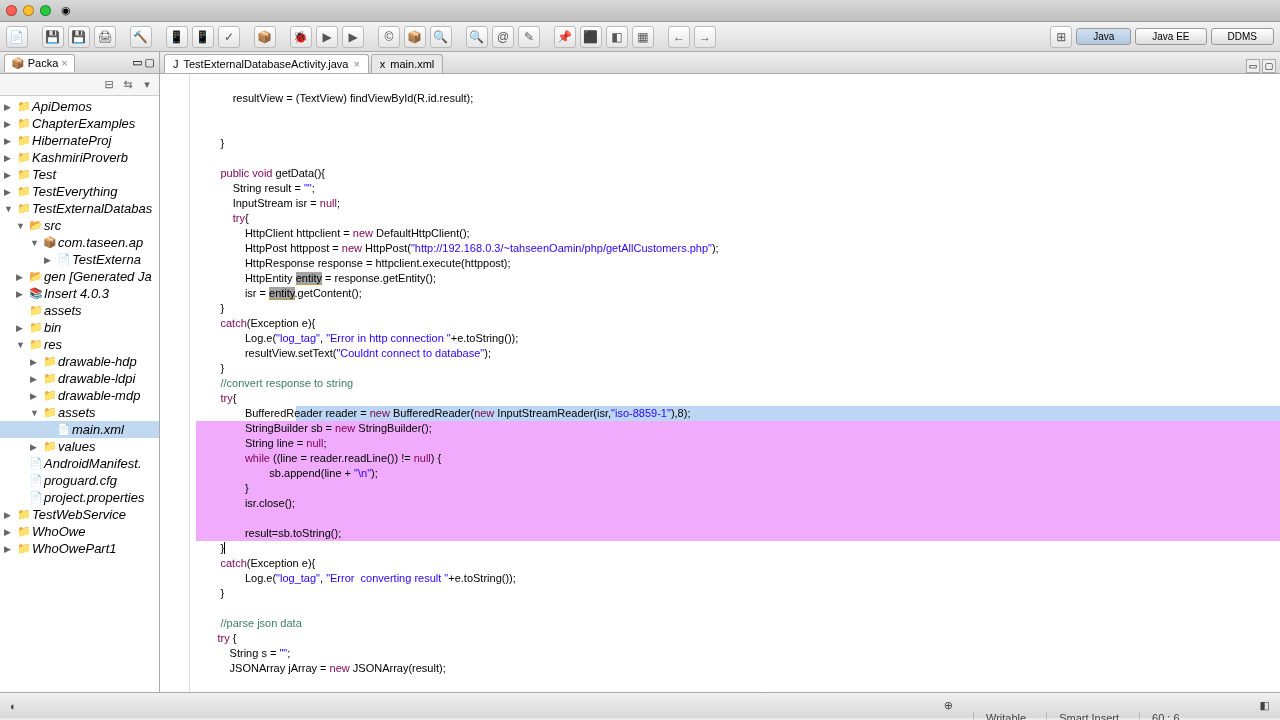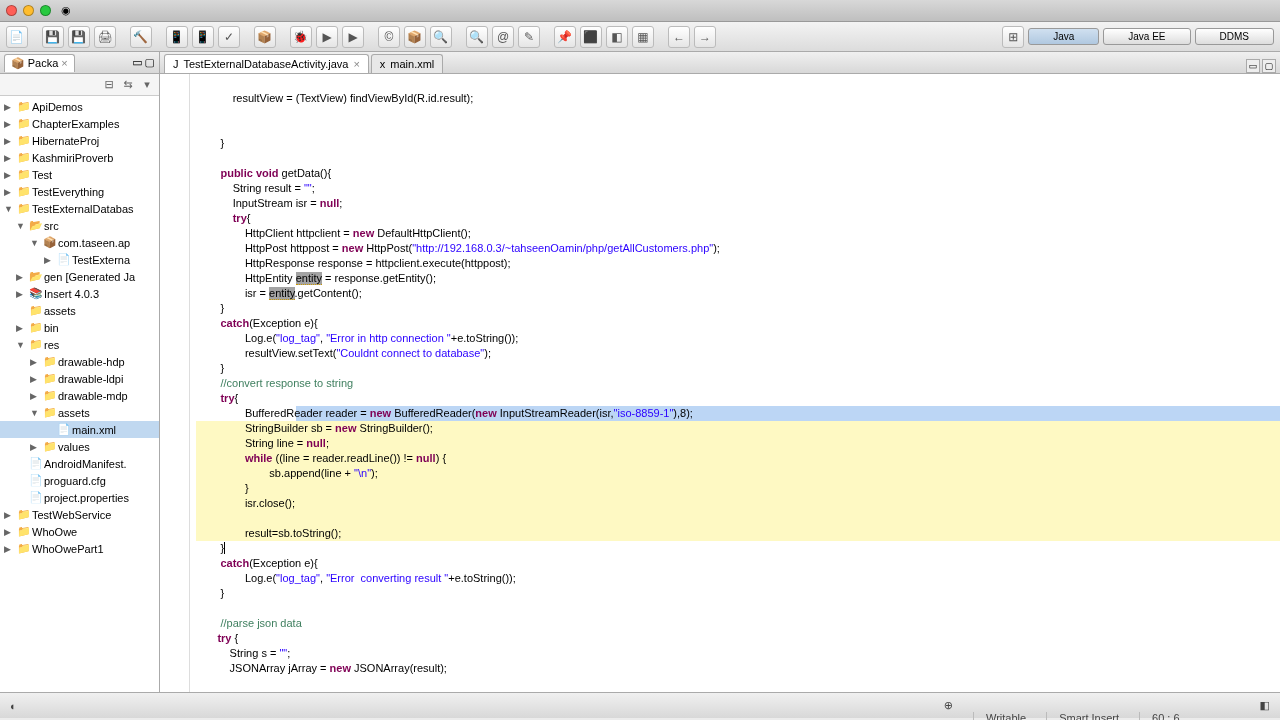--- a/index.html
+++ b/index.html
@@ -8,54 +8,54 @@
 .titlebar { height: 22px; background: linear-gradient(#d8d8d8,#bfbfbf); display: flex; align-items: center; padding: 0 6px; border-bottom: 1px solid #999; }
 .traffic { display: flex; gap: 6px; margin-right: 10px; }
 .traffic span { width: 11px; height: 11px; border-radius: 50%; border: 1px solid rgba(0,0,0,.3); }
 .tl-red { background: #ff5f57; } .tl-yel { background: #ffbd2e; } .tl-grn { background: #28c940; }
 .titlebar .title { color: #444; font-size: 11px; white-space: nowrap; overflow: hidden; }
 
 .toolbar { height: 30px; background: linear-gradient(#f3f3f3,#dcdcdc); border-bottom: 1px solid #aaa; display: flex; align-items: center; padding: 0 6px; gap: 4px; }
 .toolbar .tb-btn { width: 22px; height: 22px; border: 1px solid #bbb; background: linear-gradient(#fff,#e5e5e5); border-radius: 3px; display: flex; align-items: center; justify-content: center; font-size: 12px; color: #555; cursor: pointer; }
 .toolbar .sep { width: 6px; }
 .toolbar .spacer { flex: 1; }
-.persp-btn { padding: 2px 24px; border: 1px solid #999; background: linear-gradient(#fff,#ddd); border-radius: 3px; font-size: 10px; cursor: pointer; }
+.persp-btn { padding: 2px 16px; border: 1px solid #999; background: linear-gradient(#fff,#ddd); border-radius: 3px; font-size: 10px; cursor: pointer; }
 .persp-btn.active { background: linear-gradient(#d0e0f0,#b0c8e0); }
 
 .workspace { display: flex; height: 640px; }
 
 .sidebar { width: 160px; background: #fff; border-right: 1px solid #aaa; display: flex; flex-direction: column; }
 .view-tabs { height: 22px; background: linear-gradient(#f0f0f0,#d8d8d8); border-bottom: 1px solid #aaa; display: flex; align-items: center; padding: 0 4px; }
 .view-tab { background: #fff; border: 1px solid #aaa; border-bottom: none; padding: 2px 6px; font-size: 10px; border-radius: 3px 3px 0 0; display: flex; align-items: center; gap: 3px; }
 .view-tab .x { color: #888; cursor: pointer; }
 .view-toolbar { height: 22px; background: #f5f5f5; border-bottom: 1px solid #ccc; display: flex; align-items: center; justify-content: flex-end; padding: 0 4px; gap: 3px; }
 .view-toolbar span { width: 16px; height: 16px; display: flex; align-items: center; justify-content: center; color: #666; cursor: pointer; }
 
 .tree { flex: 1; overflow: auto; padding: 2px 0; }
 .tree-item { display: flex; align-items: center; height: 17px; padding-left: 4px; cursor: pointer; white-space: nowrap; }
 .tree-item.selected { background: #c0d8f0; }
 .tree-item .arrow { width: 12px; color: #666; font-size: 9px; }
 .tree-item .icon { width: 16px; text-align: center; font-size: 11px; }
-.tree-item .label { font-size: 11px; }
+.tree-item .label { font-size: 13px; font-style: italic; }
 .d1 { padding-left: 16px; } .d2 { padding-left: 30px; } .d3 { padding-left: 44px; }
 
 .editor-area { flex: 1; display: flex; flex-direction: column; background: #fff; }
 .editor-tabs { height: 22px; background: linear-gradient(#f0f0f0,#d8d8d8); border-bottom: 1px solid #aaa; display: flex; align-items: flex-end; padding-left: 4px; gap: 2px; }
 .editor-tab { background: #e8e8e8; border: 1px solid #aaa; border-bottom: none; padding: 3px 8px; font-size: 10px; border-radius: 3px 3px 0 0; display: flex; align-items: center; gap: 5px; cursor: pointer; }
 .editor-tab.active { background: #fff; }
 .editor-tab .x { color: #888; }
 .editor-tabs .tab-ctrl { margin-left: auto; display: flex; gap: 2px; padding-right: 4px; }
 .editor-tabs .tab-ctrl span { width: 14px; height: 14px; border: 1px solid #aaa; background: #eee; font-size: 9px; display: flex; align-items: center; justify-content: center; cursor: pointer; }
 
 .code-wrap { flex: 1; display: flex; overflow: hidden; }
 .gutter { width: 30px; background: #fff; border-right: 1px solid #ddd; }
 .code { flex: 1; font-family: Monaco, Menlo, monospace; font-size: 12px; line-height: 15px; padding: 17px 0 2px 6px; white-space: pre; overflow: hidden; position: relative; }
 .code .line { height: 15px; }
-.code .line.hl { background: #fef9c3; }
-.kw { color: #7f0055; font-weight: bold; }
+.code .line.hl { background: #f0abfc; }
+.kw { color: #7f0055; font-weight: normal; }
 .str { color: #2a00ff; }
 .cmt { color: #3f7f5f; }
 .warn { background: #a3a3a3; border-bottom: 1px dotted #c90; }
 .cursor { border-left: 1px solid #000; animation: blink 1s infinite; }
 @keyframes blink { 50% { opacity: 0; } }
 
 .statusbar { height: 26px; background: linear-gradient(#f0f0f0,#d8d8d8); border-top: 1px solid #aaa; display: flex; align-items: center; padding: 0 10px; gap: 20px; font-size: 11px; color: #444; }
 .statusbar .spacer { flex: 1; }
 .statusbar .cell { border-left: 1px solid #bbb; padding-left: 12px; margin-top: 24px; }
 </style>

